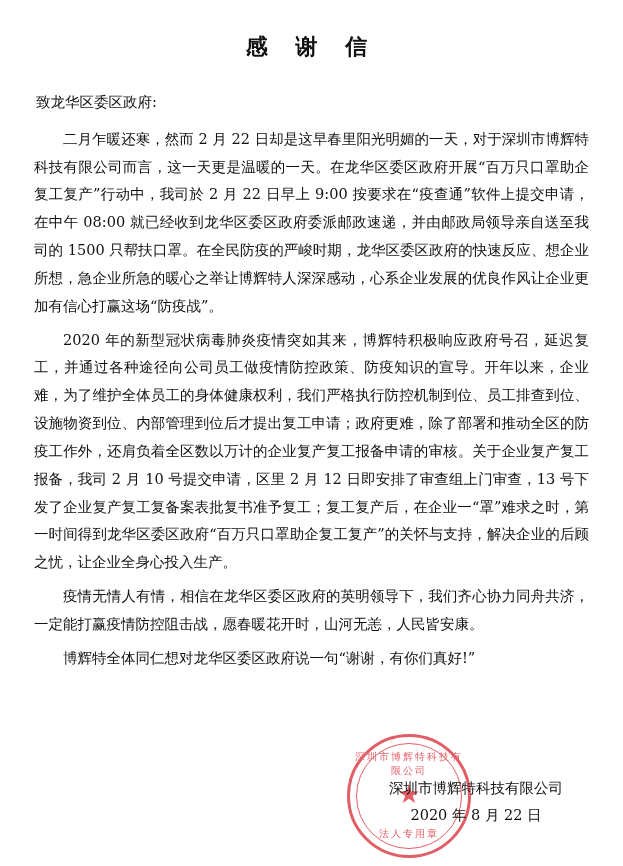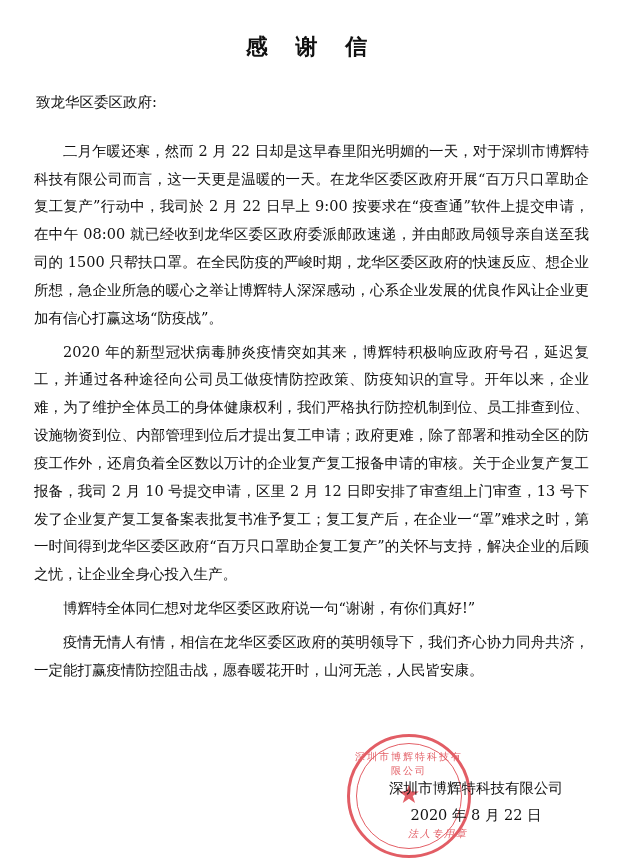--- a/index.html
+++ b/index.html
@@ -25,21 +25,21 @@
   .doc-title {
     text-align: center;
     font-size: 22px;
     font-weight: bold;
     letter-spacing: 10px;
     margin: 6px 0 30px 0;
     font-family: "DejaVu Serif", "Liberation Serif", serif;
   }
   .salutation {
     font-size: 14.5px;
-    margin: 0 0 24px 2px;
+    margin: 0 0 12px 2px;
     line-height: 1.5;
   }
   .para {
     font-size: 14.5px;
     line-height: 1.92;
     text-align: justify;
     text-justify: inter-ideograph;
     margin: 0 0 6px 0;
     text-indent: 2em;
   }
@@ -94,25 +94,24 @@
     text-align: center;
     color: #d8202a;
     font-size: 10px;
     letter-spacing: 2px;
   }
   .seal-text-bottom {
     position: absolute;
     left: 0;
     right: 0;
     bottom: 14px;
-    text-align: right;
+    text-align: center;
     color: #d8202a;
     font-size: 10px;
     letter-spacing: 2px;
-    font-style: italic;
   }
   .bottom-strip {
     position: absolute;
     left: 0;
     right: 0;
     bottom: 0;
     height: 6px;
     background: #ffffff;
   }
 </style>
@@ -120,22 +119,22 @@
 <body>
 
 <div class="page">
 
   <div class="doc-title">感 谢 信</div>
 
   <div class="salutation">致龙华区委区政府:</div>
 
   <p class="para">二月乍暖还寒，然而 2 月 22 日却是这早春里阳光明媚的一天，对于深圳市博辉特科技有限公司而言，这一天更是温暖的一天。在龙华区委区政府开展“百万只口罩助企复工复产”行动中，我司於 2 月 22 日早上 9:00 按要求在“疫查通”软件上提交申请，在中午 08:00 就已经收到龙华区委区政府委派邮政速递，并由邮政局领导亲自送至我司的 1500 只帮扶口罩。在全民防疫的严峻时期，龙华区委区政府的快速反应、想企业所想，急企业所急的暖心之举让博辉特人深深感动，心系企业发展的优良作风让企业更加有信心打赢这场“防疫战”。</p>
   <p class="para">2020 年的新型冠状病毒肺炎疫情突如其来，博辉特积极响应政府号召，延迟复工，并通过各种途径向公司员工做疫情防控政策、防疫知识的宣导。开年以来，企业难，为了维护全体员工的身体健康权利，我们严格执行防控机制到位、员工排查到位、设施物资到位、内部管理到位后才提出复工申请；政府更难，除了部署和推动全区的防疫工作外，还肩负着全区数以万计的企业复产复工报备申请的审核。关于企业复产复工报备，我司 2 月 10 号提交申请，区里 2 月 12 日即安排了审查组上门审查，13 号下发了企业复产复工复备案表批复书准予复工；复工复产后，在企业一“罩”难求之时，第一时间得到龙华区委区政府“百万只口罩助企复工复产”的关怀与支持，解决企业的后顾之忧，让企业全身心投入生产。</p>
+  <p class="para">疫情无情人有情，相信在龙华区委区政府的英明领导下，我们齐心协力同舟共济，一定能打赢疫情防控阻击战，愿春暖花开时，山河无恙，人民皆安康。</p>
   <p class="para">博辉特全体同仁想对龙华区委区政府说一句“谢谢，有你们真好!”</p>
-  <p class="para">疫情无情人有情，相信在龙华区委区政府的英明领导下，我们齐心协力同舟共济，一定能打赢疫情防控阻击战，愿春暖花开时，山河无恙，人民皆安康。</p>
 
   <div class="seal">
     <div class="seal-inner"></div>
     <div class="seal-text-top">深圳市博辉特科技有限公司</div>
     <div class="seal-star">★</div>
     <div class="seal-text-bottom">法人专用章</div>
   </div>
 
   <div class="signature-block">
     <div class="sig-line">深圳市博辉特科技有限公司</div>

